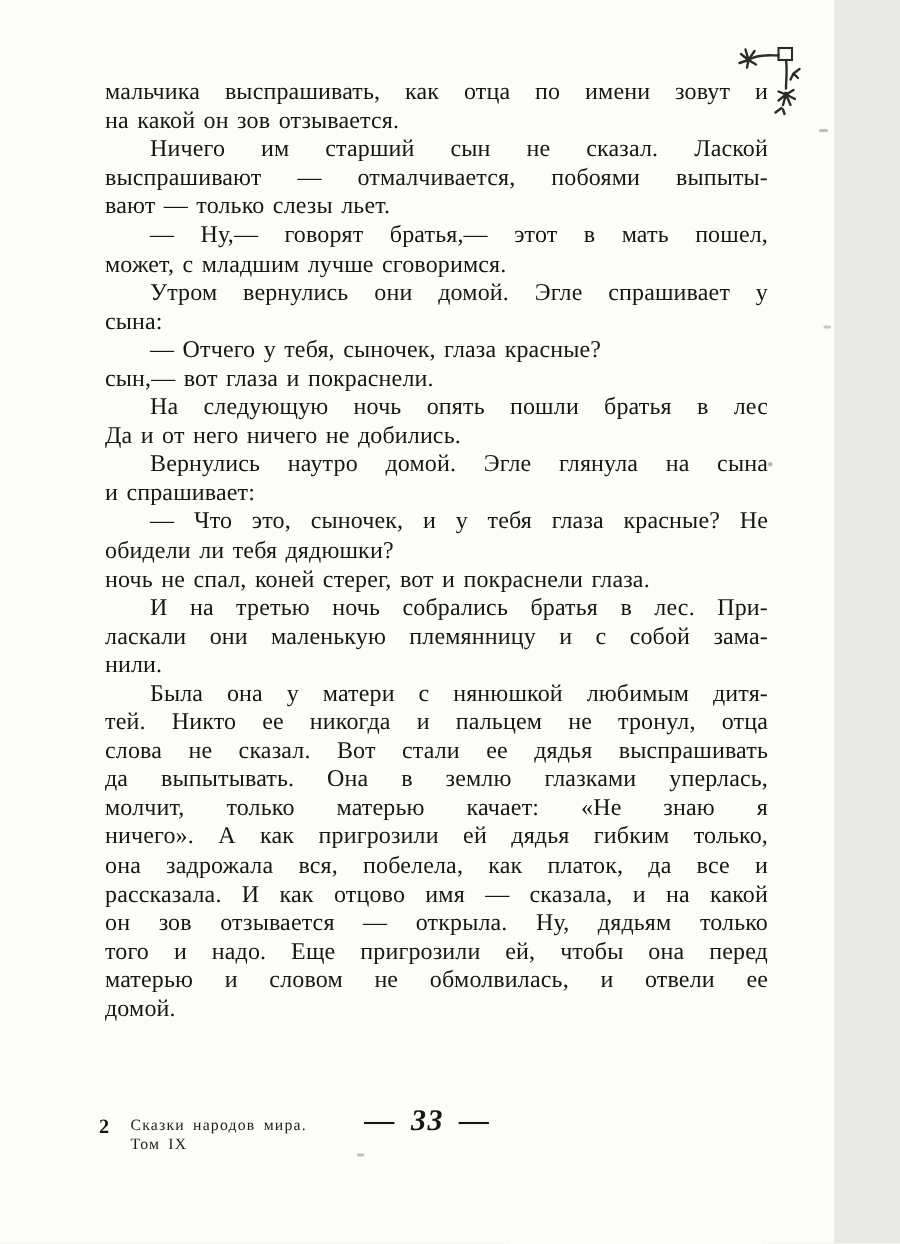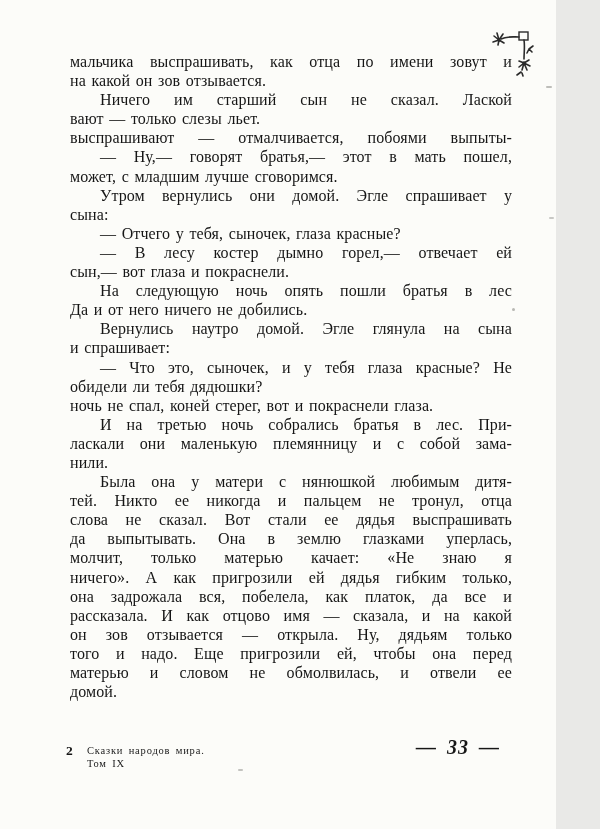--- a/index.html
+++ b/index.html
@@ -54,21 +54,21 @@
     position:absolute;left:87px;top:3px;
     font-size:10.5px;
     letter-spacing:0.8px;
     word-spacing:2px;
     color:#1c1c1c;
     line-height:13px;
     font-family:Liberation Serif, serif;
   }
   .page-num{
     position:absolute;left:70px;top:-5px;width:430px;
-    text-align:right;
+    text-align:center;
     font-size:20px;
     font-style:italic;
     font-weight:bold;
     letter-spacing:1px;
     word-spacing:4px;
   }
   .speck{
     position:absolute;
     background:#8a8a86;
     border-radius:1px;
@@ -97,28 +97,27 @@
 
     <path d="M33 38 l-5 4 M33 38 l-2 7 M33 38 l3 7 M33 38 l6 3 M33 38 l5 -3 M33 38 l-5 -2"></path>
     <circle cx="33" cy="38" r="1.8" fill="#2b2b2b" stroke="none"></circle>
     <path d="M30 47 l-4 3 M31 48 l1 3"></path>
   </svg>
 
   <div class="text-column">
       <div class="line">мальчика выспрашивать, как отца по имени зовут и</div>
       <div class="line last">на какой он зов отзывается.</div>
       <div class="line indent">Ничего им старший сын не сказал. Лаской</div>
+      <div class="line">выспрашивают — отмалчивается, побоями выпыты-</div>
       <div class="line last">вают — только слезы льет.</div>
-      <div class="line">выспрашивают — отмалчивается, побоями выпыты-</div>
       <div class="line indent">— Ну,— говорят братья,— этот в мать пошел,</div>
       <div class="line last">может, с младшим лучше сговоримся.</div>
       <div class="line indent">Утром вернулись они домой. Эгле спрашивает у</div>
       <div class="line last">сына:</div>
       <div class="line last indent">— Отчего у тебя, сыночек, глаза красные?</div>
-      <div class="line indent">— В лесу костер дымно горел,— отвечает ей</div>
       <div class="line last">сын,— вот глаза и покраснели.</div>
       <div class="line indent">На следующую ночь опять пошли братья в лес</div>
       <div class="line last">Да и от него ничего не добились.</div>
       <div class="line indent">Вернулись наутро домой. Эгле глянула на сына</div>
       <div class="line last">и спрашивает:</div>
       <div class="line indent">— Что это, сыночек, и у тебя глаза красные? Не</div>
       <div class="line last">обидели ли тебя дядюшки?</div>
       <div class="line last">ночь не спал, коней стерег, вот и покраснели глаза.</div>
       <div class="line indent">И на третью ночь собрались братья в лес. При-</div>
       <div class="line">ласкали они маленькую племянницу и с собой зама-</div>

